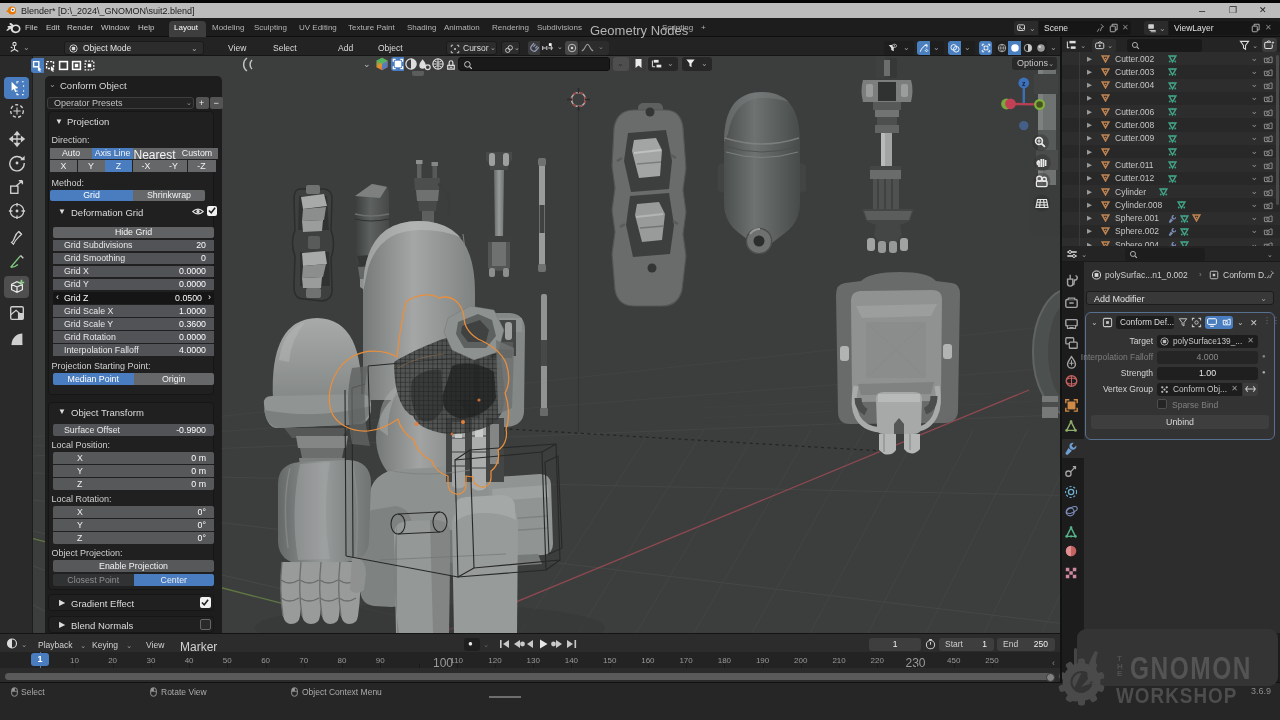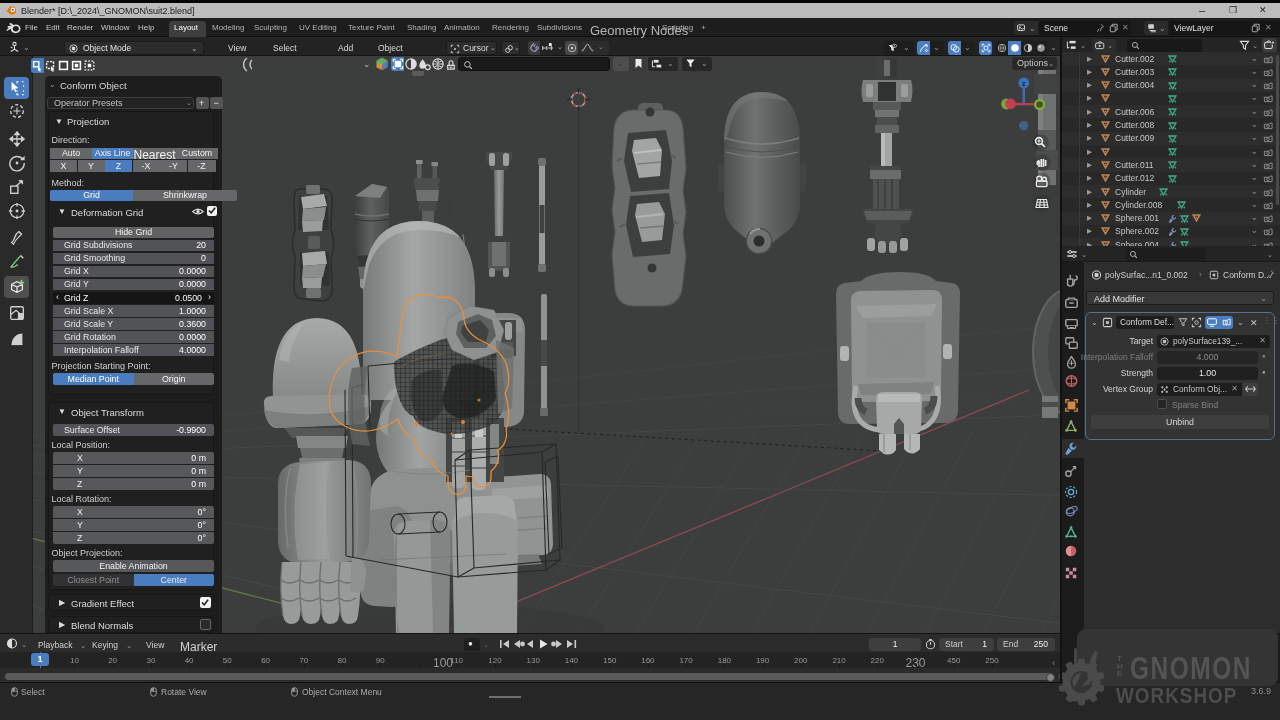--- a/index.html
+++ b/index.html
@@ -748,21 +748,21 @@
       <div class="abs" style="left:115px;top:84px;width:27px;height:11.5px;background:#656769">
         <span class="tx" style="left:50%;transform:translateX(-50%);top:0.5px;font-size:8.8px;color:#f2f2f2">-Y</span>
       </div>
       <div class="abs" style="left:142.5px;top:84px;width:28px;height:11.5px;background:#656769">
         <span class="tx" style="left:50%;transform:translateX(-50%);top:0.5px;font-size:8.8px;color:#f2f2f2">-Z</span>
       </div>
       <span class="tx" style="left:6.5px;top:101.5px;font-size:9px;color:#cfcfcf">Method:</span>
       <div class="abs" style="left:5px;top:113.5px;width:83px;height:11.5px;background:#4a7dbf;border-radius:2px 0 0 2px">
         <span class="tx" style="left:50%;transform:translateX(-50%);top:0.5px;font-size:8.8px;color:#fff">Grid</span>
       </div>
-      <div class="abs" style="left:88px;top:113.5px;width:104px;height:11.5px;background:#656769;border-radius:0 2px 2px 0">
+      <div class="abs" style="left:88px;top:113.5px;width:72px;height:11.5px;background:#656769;border-radius:0 2px 2px 0">
         <span class="tx" style="left:50%;transform:translateX(-50%);top:0.5px;font-size:8.8px;color:#f2f2f2">Shrinkwrap</span>
       </div>
       <span class="tx" style="left:13px;top:131px;font-size:8px;color:#ddd">▼</span>
       <span class="tx" style="left:26px;top:130.5px;font-size:9.5px;color:#dcdcdc">Deformation Grid</span>
       <svg class="abs" style="left:147px;top:131px" width="12" height="9" viewBox="0 0 16 11">
         <path d="M1 5.5 Q8 -1 15 5.5 Q8 12 1 5.5 Z" fill="none" stroke="#ddd" stroke-width="1.5"></path>
         <circle cx="8" cy="5.5" r="2.2" fill="#ddd"></circle>
       </svg>
       <div class="abs" style="left:161.5px;top:129.5px;width:10.5px;height:10.5px;background:#f2f2f2;border-radius:2px">
         <svg class="abs" style="left:1px;top:1.5px" width="8" height="7" viewBox="0 0 10 9">
@@ -845,21 +845,21 @@
       <div class="abs" style="left:8px;top:442.8px;width:161px;height:12px;background:#56585a">
         <span class="tx" style="left:24px;top:1px;font-size:8.8px;color:#f0f0f0">Y</span>
         <span class="tx" style="right:8px;top:1px;font-size:8.8px;color:#fdfdfd">0°</span>
       </div>
       <div class="abs" style="left:8px;top:456px;width:161px;height:12px;background:#56585a;border-radius:0 0 2px 2px">
         <span class="tx" style="left:24px;top:1px;font-size:8.8px;color:#f0f0f0">Z</span>
         <span class="tx" style="right:8px;top:1px;font-size:8.8px;color:#fdfdfd">0°</span>
       </div>
       <span class="tx" style="left:6.5px;top:471.7px;font-size:9px;color:#cfcfcf">Object Projection:</span>
       <div class="abs" style="left:8px;top:484.2px;width:161px;height:12px;background:#56585a;border-radius:2px">
-        <span class="tx" style="left:50%;transform:translateX(-50%);top:1px;font-size:8.8px;color:#f2f2f2">Enable Animation</span>
+        <span class="tx" style="left:50%;transform:translateX(-50%);top:1px;font-size:8.8px;color:#f2f2f2">Enable Projection</span>
       </div>
       <div class="abs" style="left:8px;top:497.7px;width:80.5px;height:12px;background:#303233;border-radius:2px 0 0 2px">
         <span class="tx" style="left:50%;transform:translateX(-50%);top:1px;font-size:8.8px;color:#909090">Closest Point</span>
       </div>
       <div class="abs" style="left:88.5px;top:497.7px;width:80.5px;height:12px;background:#4a7dbf;border-radius:0 2px 2px 0">
         <span class="tx" style="left:50%;transform:translateX(-50%);top:1px;font-size:8.8px;color:#e8eef6">Center</span>
       </div>
       <div class="abs" style="left:2.5px;top:518px;width:166px;height:17px;background:#202020;border:1px solid #161616;border-radius:4px"></div>
       <span class="tx" style="left:14px;top:522px;font-size:8px;color:#ddd">▶</span>
       <span class="tx" style="left:26px;top:521.5px;font-size:9.5px;color:#dcdcdc">Gradient Effect</span>
@@ -1326,21 +1326,21 @@
       <div class="abs" style="left:158px;top:69.5px;width:14px;height:13px;background:#4a7dbf;border-radius:0 3px 3px 0">
         <svg class="abs" style="left:2.5px;top:2.5px" width="9" height="8" viewBox="0 0 16 14">
           <path d="M2 4 h8 l1.5 -2 h3 v10 h-12 Z" fill="none" stroke="#fff" stroke-width="1.6"></path>
           <circle cx="8" cy="8" r="2.2" fill="none" stroke="#fff" stroke-width="1.5"></circle>
         </svg>
       </div>
       <span class="tx" style="left:176px;top:72px;font-size:8px;color:#bbb">⌄</span>
       <span class="tx" style="left:189px;top:71.5px;font-size:9px;color:#ccc">✕</span>
       <span class="tx" style="left:202px;top:70px;font-size:8px;color:#777;letter-spacing:1px">⋮⋮</span>
       <span class="tx" style="right:127px;top:90px;font-size:8.5px;color:#d5d5d5">Target</span>
-      <div class="abs" style="left:96px;top:88.5px;width:113px;height:13px;background:#1d1d1d;border-radius:3px">
+      <div class="abs" style="left:96px;top:88.5px;width:101px;height:13px;background:#1d1d1d;border-radius:3px">
 <svg class="abs" style="left:3px;top:2px" width="9" height="9" viewBox="0 0 16 16">
           <circle cx="8" cy="8" r="6.5" fill="none" stroke="#bbb" stroke-width="1.5"></circle>
           <rect x="5" y="5" width="6" height="6" fill="#bbb"></rect>
         </svg>
 <span class="tx" style="left:16px;top:1px;font-size:8.3px;color:#c8c8c8">polySurface139_...</span>
 <span class="tx" style="right:4px;top:1px;font-size:8px;color:#999">✕</span>
       </div>
       <span class="tx" style="right:127px;top:106px;font-size:8.5px;color:#7e7e7e">Interpolation Falloff</span>
       <div class="abs" style="left:96px;top:104.5px;width:101px;height:13px;background:#252525;border-radius:3px">
         <span class="tx" style="left:50%;transform:translateX(-50%);top:1px;font-size:8.8px;color:#8a8a8a">4.000</span>

